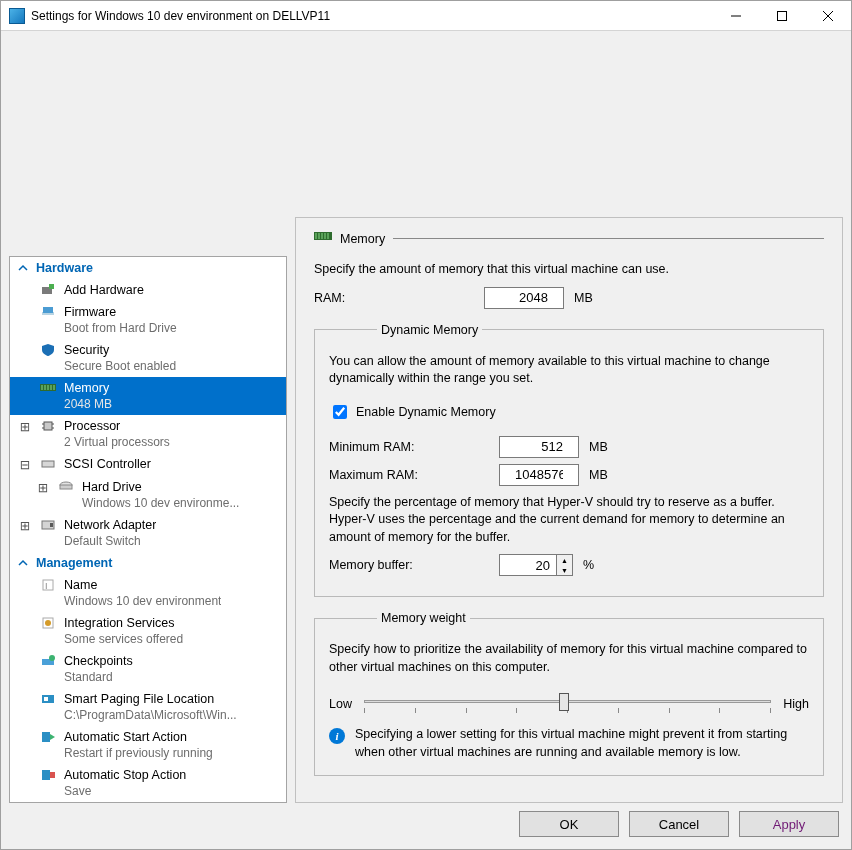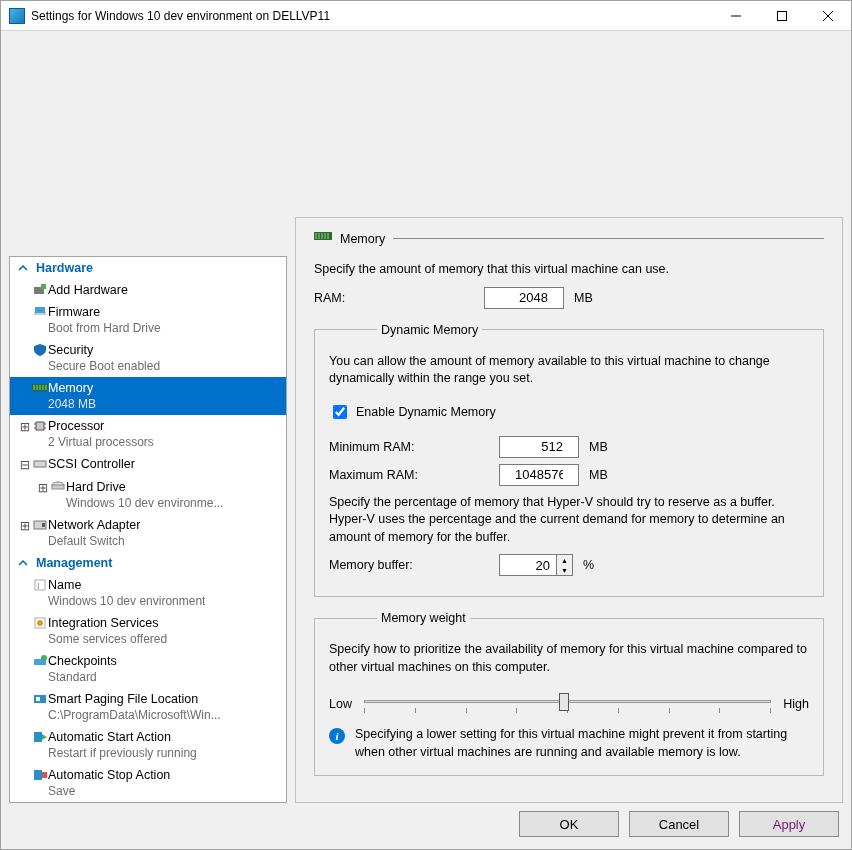--- a/index.html
+++ b/index.html
@@ -7,21 +7,21 @@
   .window { width:852px; height:850px; border:1px solid #9f9f9f; display:flex; flex-direction:column; background:#f0f0f0; }
   .titlebar { height:30px; background:#fff; border-bottom:1px solid #d4d4d4; display:flex; align-items:center; padding:0 0 0 8px; position:relative; }
   .titlebar .title { font-size:12px; }
   .winbtns { margin-left:auto; display:flex; }
   .winbtn { width:46px; height:30px; display:flex; align-items:center; justify-content:center; }
   .content { flex:1; display:flex; flex-direction:column; padding:8px; gap:8px; }
   .panes { flex:1; display:flex; gap:8px; min-height:0;align-items:flex-end; }
   .sidebar { width:278px; background:#fff; border:1px solid #a4a4a4; overflow:hidden; display:flex; flex-direction:column; }
   .section-header { display:flex; align-items:center; padding:4px 6px; gap:6px; font-weight:600; color:#0166b4; }
   .section-header .caret { width:14px; height:14px; display:flex; align-items:center; justify-content:center; }
-  .tree-item { display:flex; align-items:flex-start; padding:3px 6px 3px 26px; line-height:16px; cursor:default; }
+  .tree-item { display:flex; align-items:flex-start; padding:3px 6px 3px 26px; gap:8px; line-height:16px; cursor:default; }
   .tree-item .expander { width:14px; min-width:14px; margin-left:-18px; margin-top:1px; text-align:center; color:#555; }
   .tree-item .ico { width:16px; min-width:16px; height:16px; display:flex; align-items:center; justify-content:center; }
   .tree-item.level2 { padding-left:44px; }
   .tree-item .labels { display:flex; flex-direction:column; overflow:hidden; }
   .tree-item .label { white-space:nowrap; overflow:hidden; text-overflow:ellipsis; }
   .tree-item .sub { color:#6d6d6d; font-size:12px; white-space:nowrap; overflow:hidden; text-overflow:ellipsis; }
   .tree-item.selected { background:#0070cb; color:#fff; }
   .tree-item.selected .sub { color:#e5e5e5; }
   .main { flex:1; background:#f0f0f0; border:1px solid #c0c0c0; padding:12px 18px; overflow:auto; }
   .page-title { display:flex; align-items:center; gap:8px; margin-bottom:14px; }

